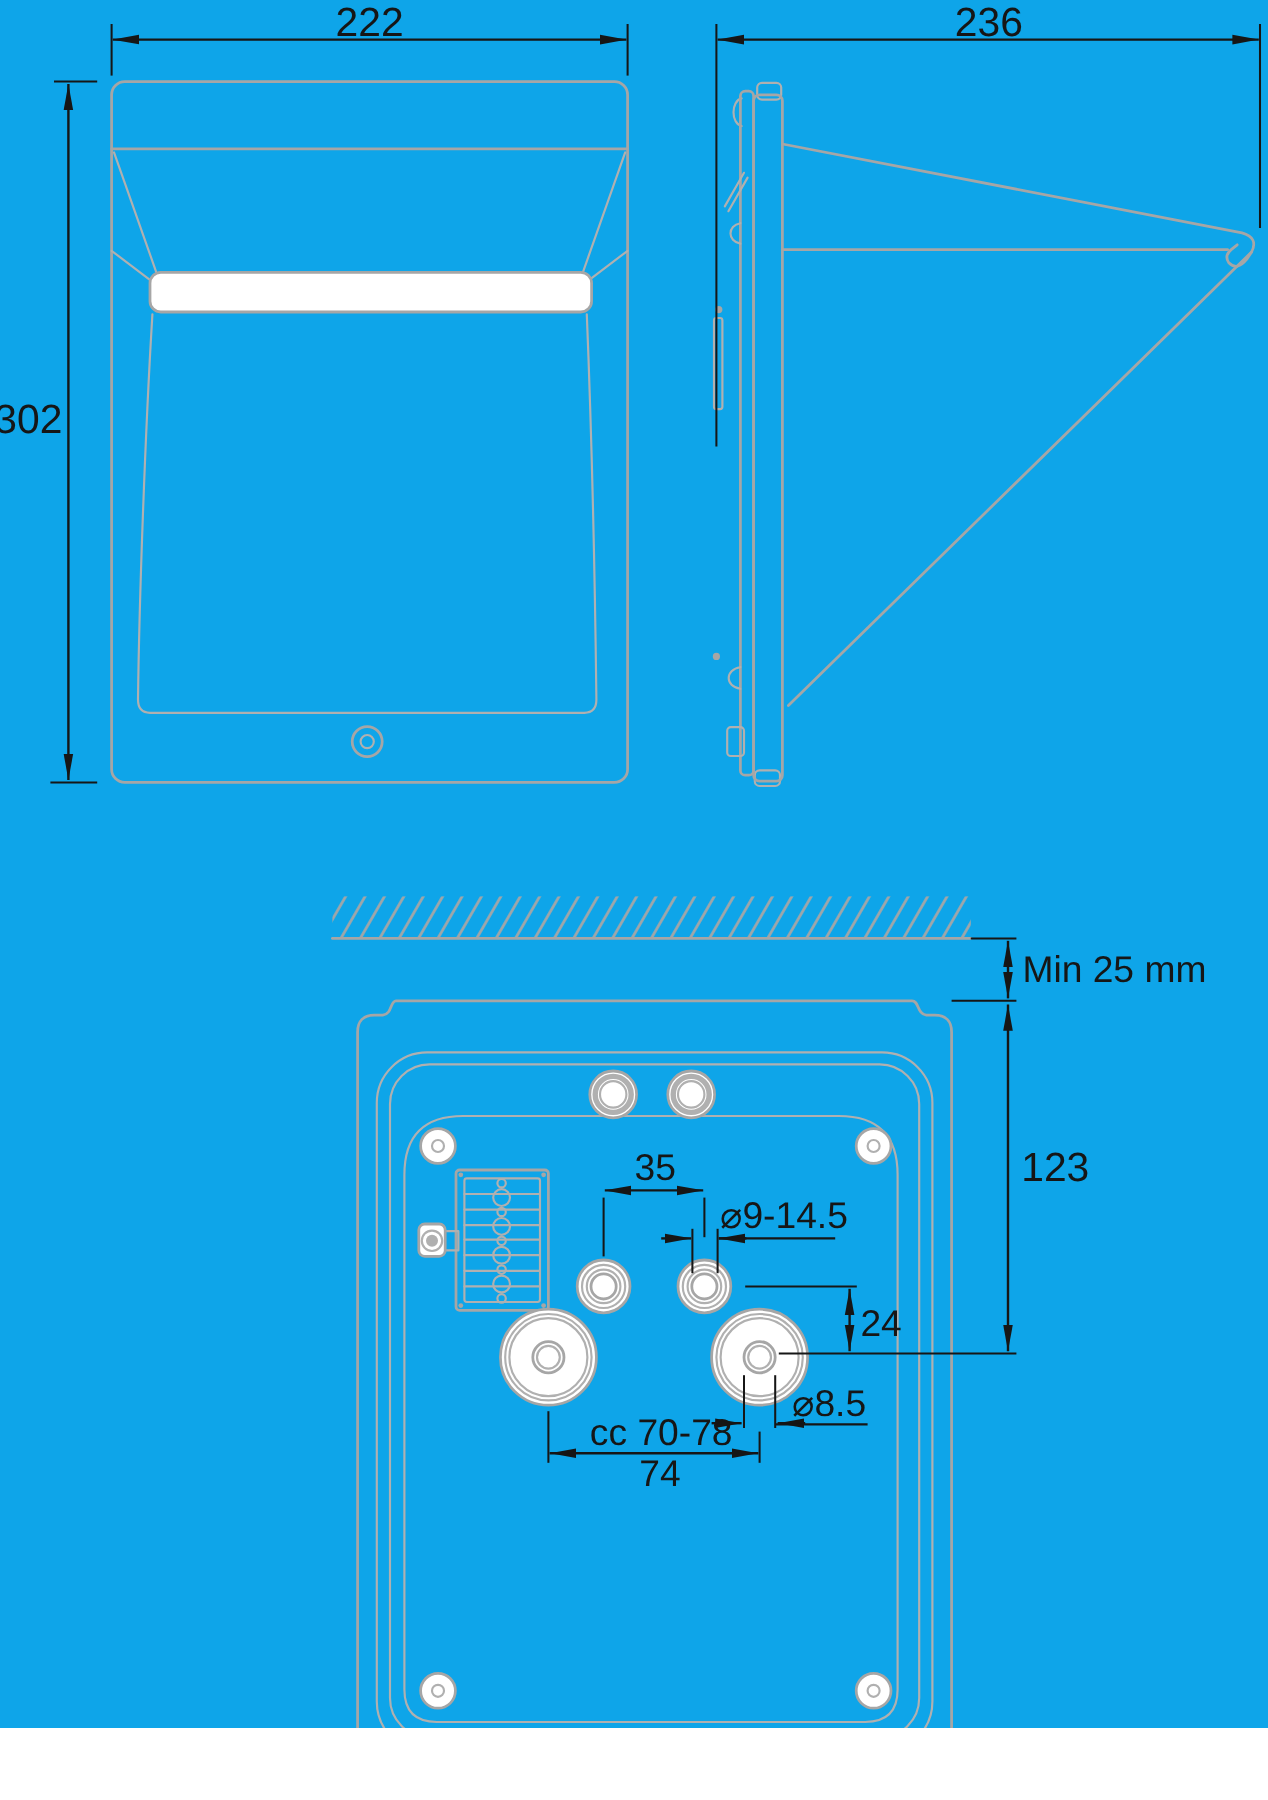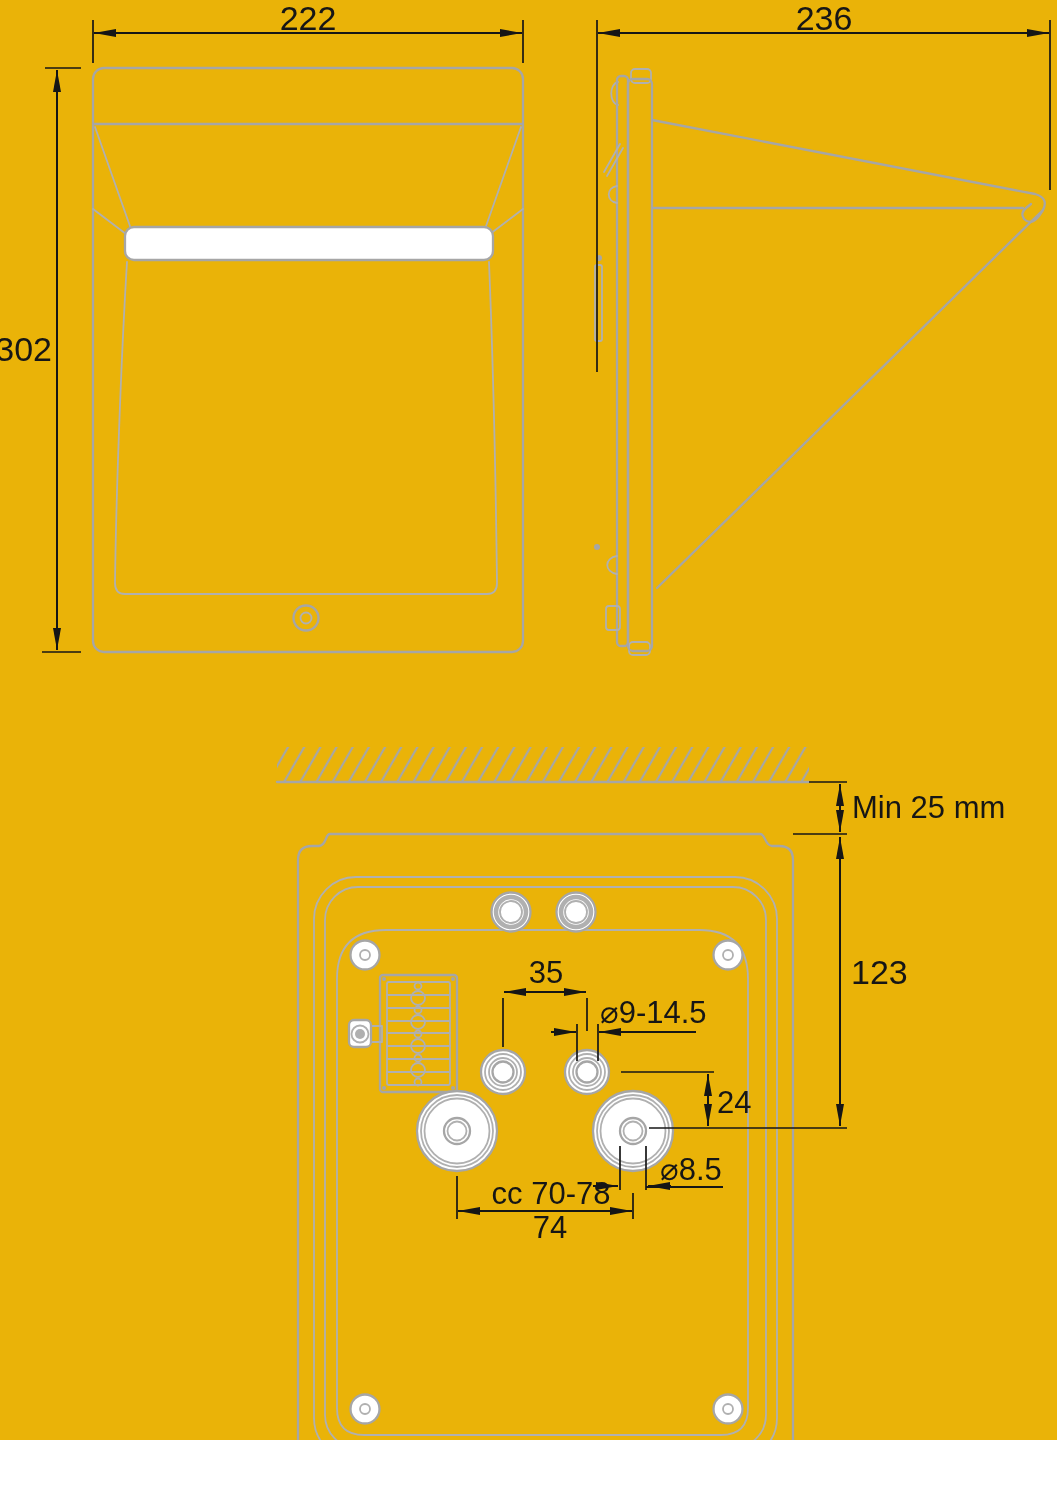--- a/index.html
+++ b/index.html
@@ -1,16 +1,16 @@
 <!DOCTYPE html>
 <html><head>
 <meta charset="utf-8">
 <style>
   html,body{margin:0;padding:0;background:#ffffff;}
-  .page{position:relative;width:1057px;height:1440px;background:#eab308;overflow:hidden;}
+  .page{position:relative;width:1057px;height:1440px;background:#0ea5e9;overflow:hidden;}
   svg{display:block;}
   .g  {stroke:#a6a6a6;stroke-width:2.3;fill:none;stroke-linecap:round;stroke-linejoin:round;}
   .g2 {stroke:#b0b0b0;stroke-width:1.8;fill:none;stroke-linecap:round;stroke-linejoin:round;}
   .gf {stroke:#a6a6a6;stroke-width:2.3;fill:#ffffff;stroke-linejoin:round;}
   .gd {fill:#a6a6a6;stroke:none;}
   .thick{stroke:#b0b0b0;stroke-width:4.5;fill:none;}
   .d  {stroke:#161616;stroke-width:2;fill:none;stroke-linecap:butt;}
   .de {stroke:#161616;stroke-width:1.7;fill:none;stroke-linecap:butt;}
   text{font-family:"Liberation Sans","DejaVu Sans",sans-serif;fill:#161616;}
   .dimtxt{font-size:34px;}

